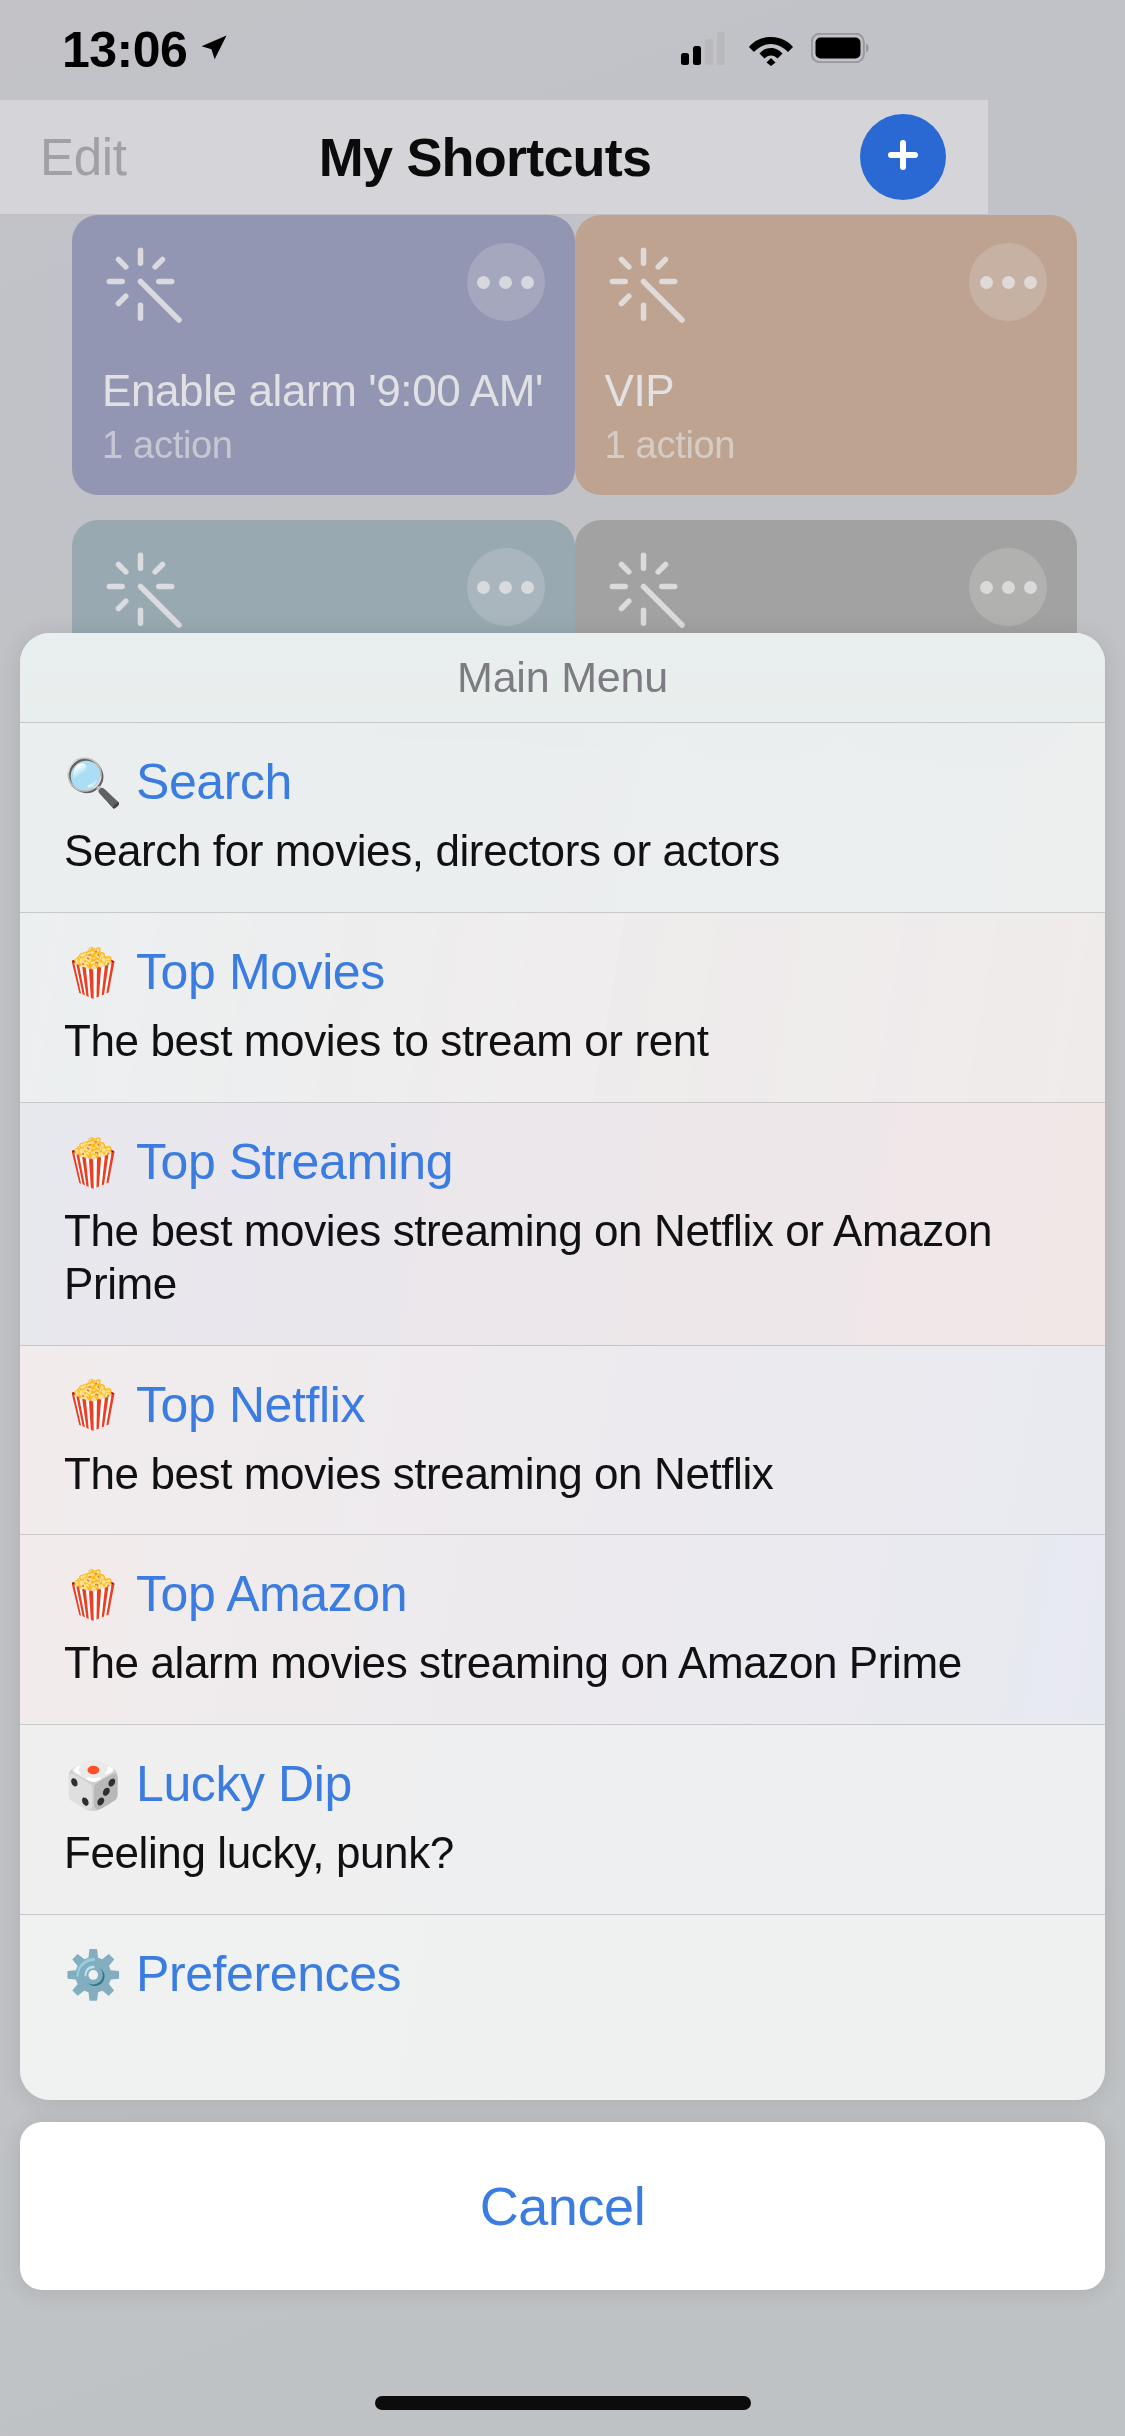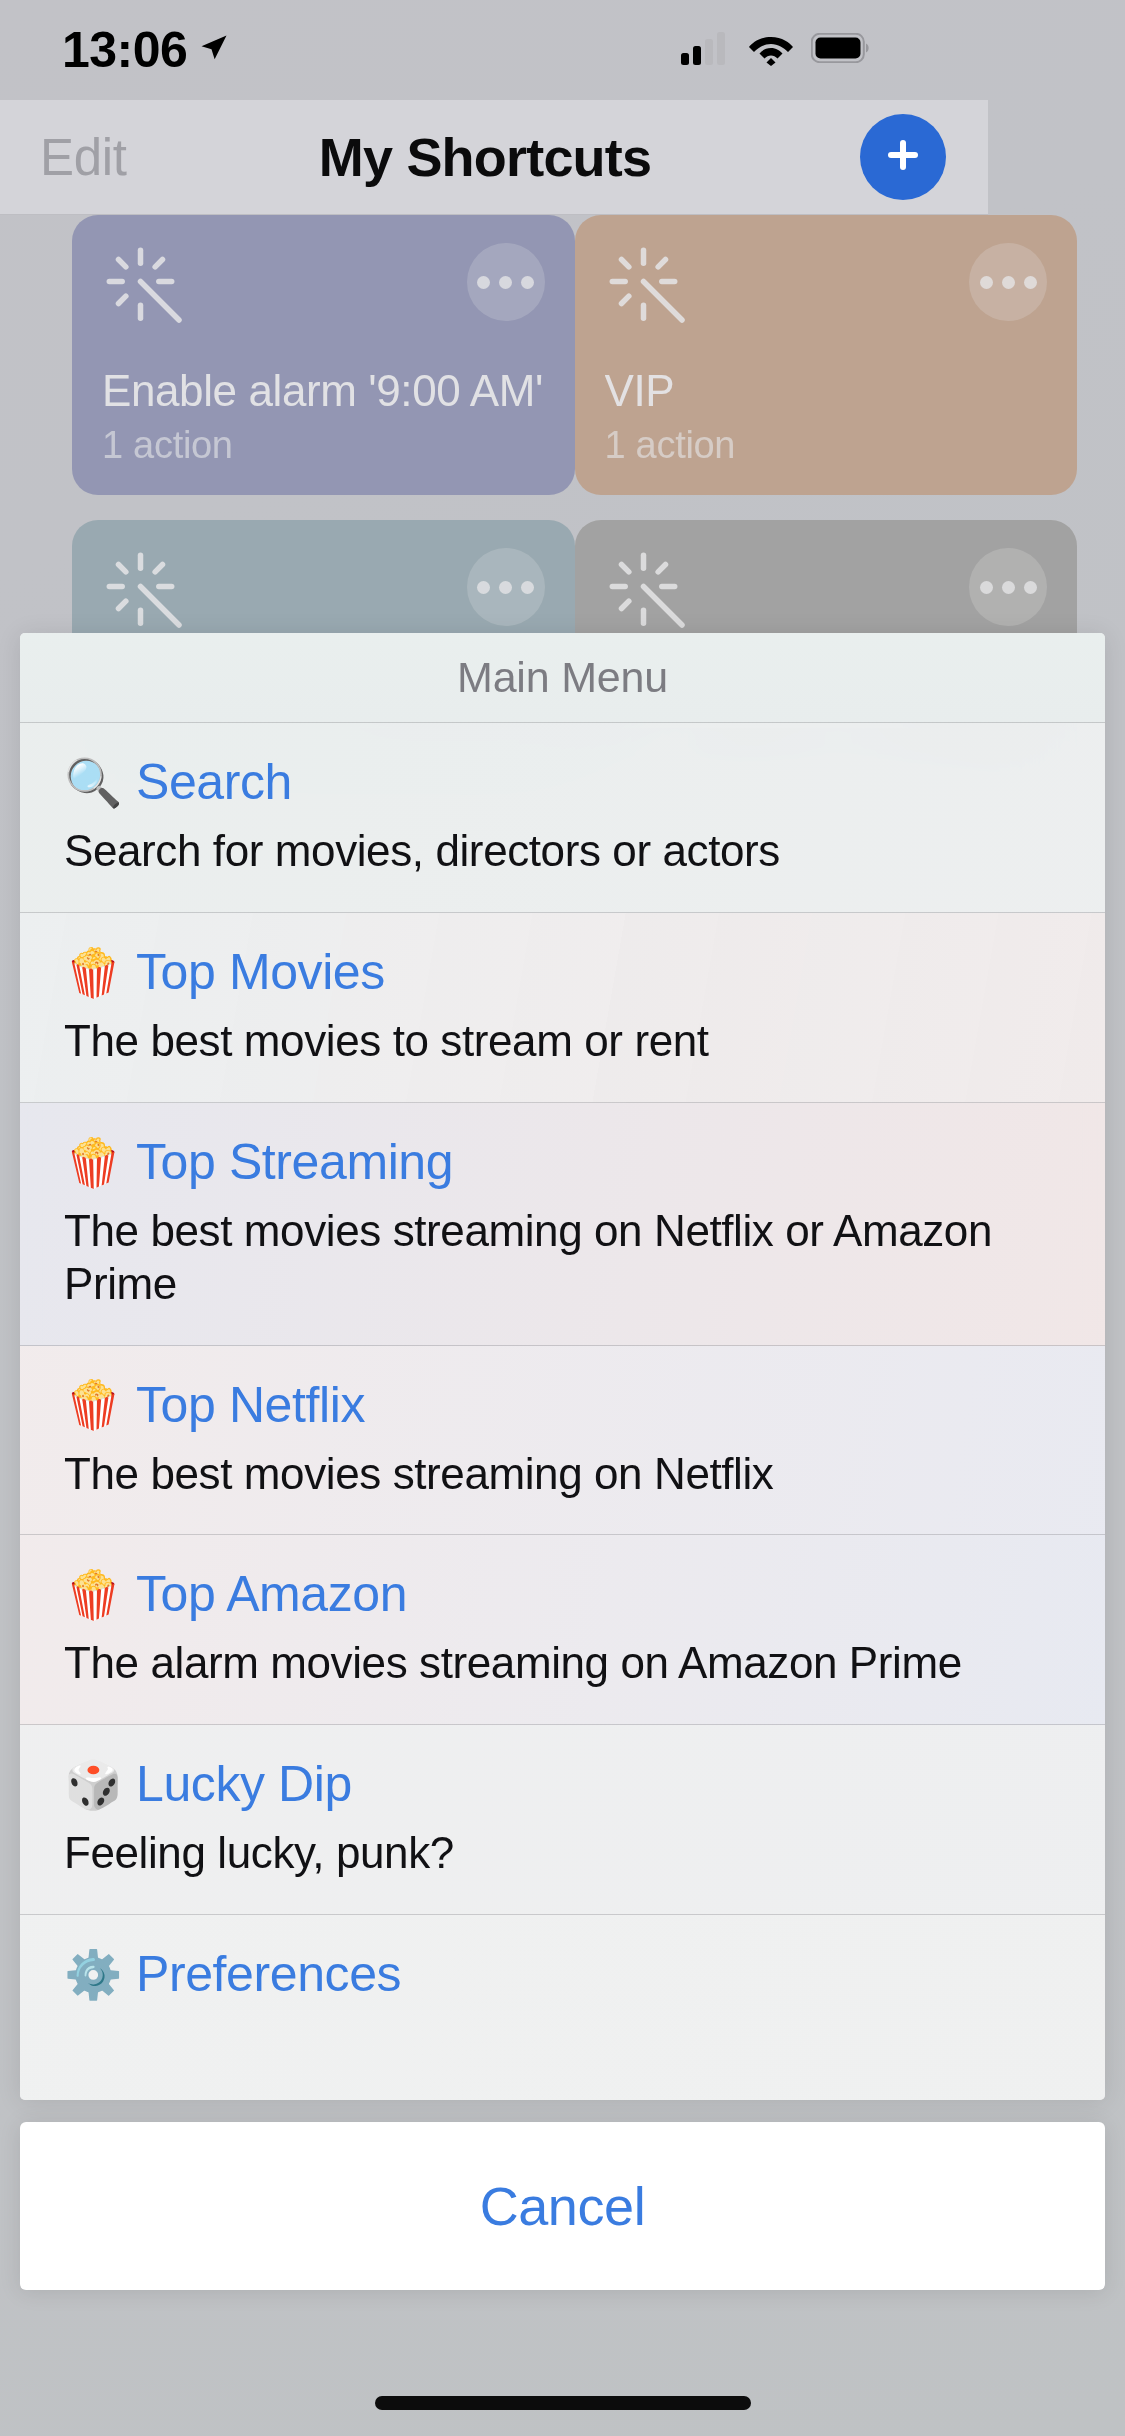--- a/index.html
+++ b/index.html
@@ -92,21 +92,21 @@
     background:rgba(170,170,175,0.30);
     z-index:2;
   }
 
   
   #sheet-wrap {
     position:absolute; left:20px; right:20px; bottom:146px;
     z-index:6;
   }
   #sheet {
-    border-radius:5px; overflow:hidden;
+    border-radius:30px; overflow:hidden;
     background:rgba(242,243,243,0.93);
     backdrop-filter:blur(40px);
     box-shadow:0 2px 24px rgba(0,0,0,0.10);
   }
   #sheet-header {
     height:90px; display:flex; align-items:center; justify-content:center;
     font-size:43px; color:#7c7c82; letter-spacing:-0.2px;
     background:linear-gradient(180deg, rgba(233,238,237,0.95), rgba(232,236,236,0.95));
     border-bottom:0.5px solid rgba(140,140,145,0.40);
   }
@@ -131,21 +131,21 @@
   .bg-0 { background:linear-gradient(100deg, rgba(232,237,236,0.55), rgba(236,238,239,0.55)); }
   .bg-1 { background:linear-gradient(100deg, rgba(233,237,239,0.50), rgba(243,231,231,0.55)); }
   .bg-2 { background:linear-gradient(100deg, rgba(224,225,236,0.62), rgba(240,224,224,0.62)); }
   .bg-3 { background:linear-gradient(100deg, rgba(245,232,233,0.55), rgba(229,229,242,0.55)); }
   .bg-4 { background:linear-gradient(100deg, rgba(244,231,232,0.58), rgba(226,228,241,0.58)); }
   .bg-5 { background:linear-gradient(100deg, rgba(240,239,240,0.55), rgba(238,238,240,0.55)); }
   .bg-6 { background:linear-gradient(100deg, rgba(240,241,241,0.58), rgba(239,240,240,0.58)); }
 
   #cancel-button {
     margin-top:22px;
-    height:168px; border-radius:6px;
+    height:168px; border-radius:22px;
     background:#ffffff;
     display:flex; align-items:center; justify-content:center;
     font-size:54px; color:#3a7ce0; letter-spacing:-0.4px;
     box-shadow:0 2px 22px rgba(0,0,0,0.10);
   }
 
   
   #home-indicator {
     position:absolute; bottom:26px; left:50%; transform:translateX(-50%);
     width:376px; height:14px; border-radius:8px; background:#0c0c0c;

